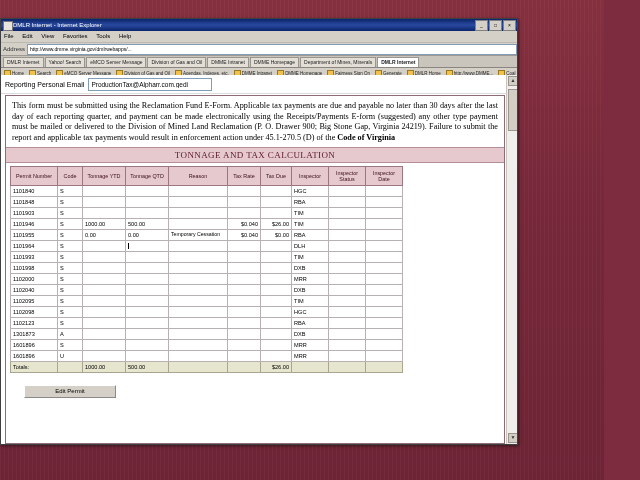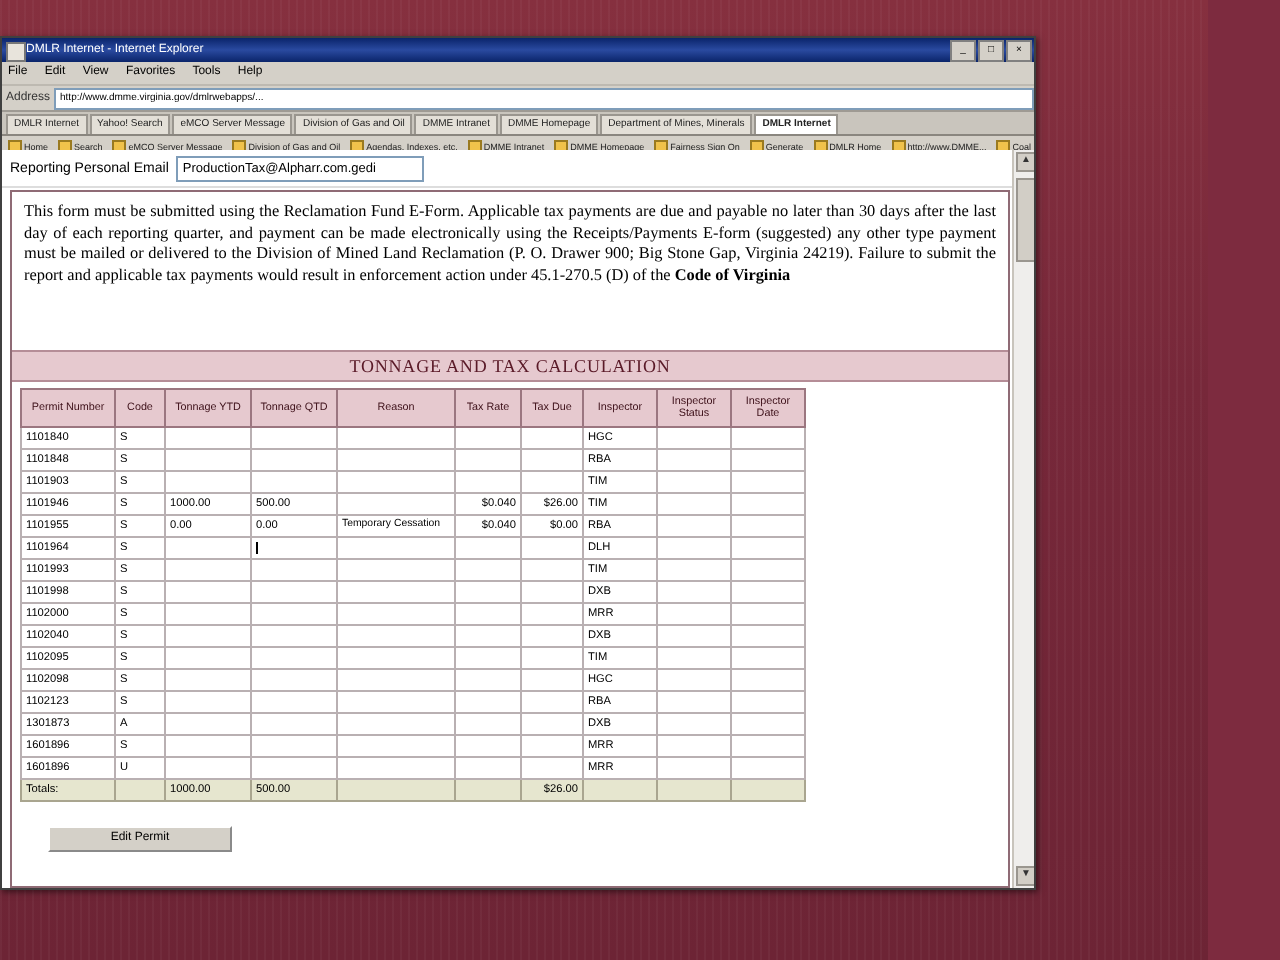--- a/index.html
+++ b/index.html
@@ -203,21 +203,20 @@
     background: #e6c9cf;
     border-top: 1px solid #b58d97;
     border-bottom: 1px solid #b58d97;
     text-align: center;
     font-family: "Liberation Serif", serif;
     font-size: 9px;
     letter-spacing: 0.4px;
     color: #5a1a28;
     padding: 2px 12px;
     font-variant: small-caps;
-    margin-top: 28px;
   }
   .table-wrap {
     padding: 3px 4px 0 4px;
   }
   table.tonnage {
     border-collapse: collapse;
     width: 360px;
     table-layout: fixed;
     font-size: 5.6px;
     font-family: "Liberation Sans", sans-serif;

